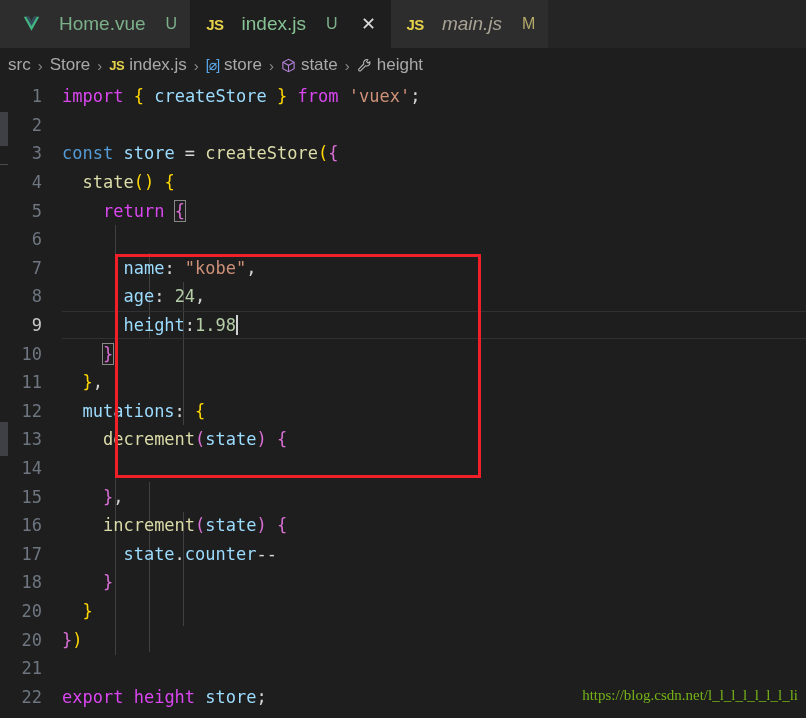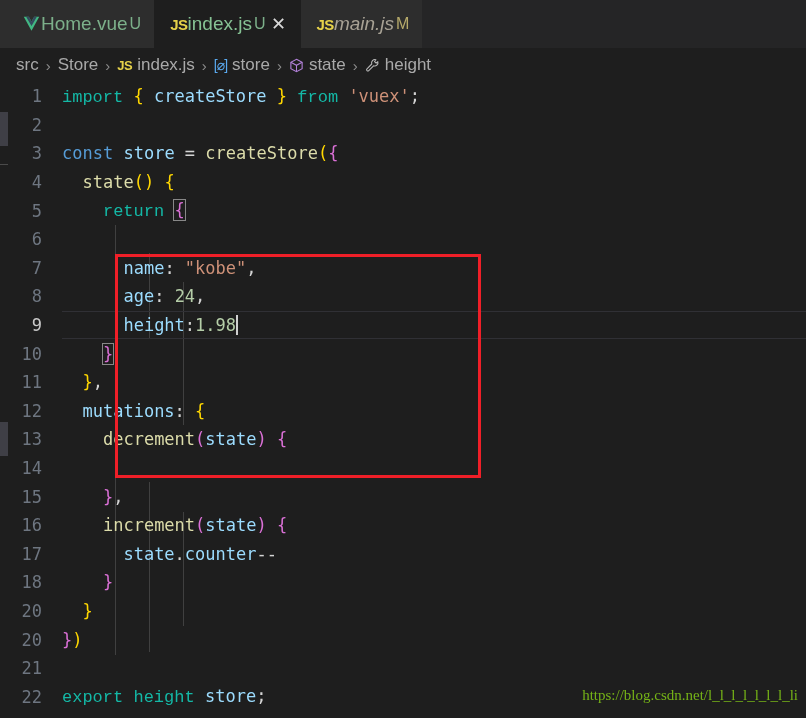--- a/index.html
+++ b/index.html
@@ -10,21 +10,21 @@
     overflow: hidden;
   }
   #app { position: relative; width: 806px; height: 718px; background: #1e1e1e; }
 
   
   .tabbar {
     position: absolute; left: 0; top: 0; width: 806px; height: 48px;
     background: #252526; display: flex; align-items: stretch;
   }
   .tab {
-    display: flex; align-items: center; gap: 0;
+    display: flex; align-items: center; gap: 18px;
     padding: 0 13px 0 16px; height: 48px;
     background: #2d2d2d; color: #8a9a8c;
     font-size: 19px; white-space: nowrap; position: relative;
   }
   .tab.active { background: #1e1e1e; }
   .tab.first { padding-left: 22px; }
   .tab-icon-vue {
     width: 19px; height: 17px; position: relative; flex: none; display: block;
   }
   .tab-icon-js {
@@ -38,21 +38,21 @@
   .tab-badge.mod { color: #b5a96a; }
   .tab-close {
     color: #d8d8d8; font-size: 18px; margin-left: 4px;
     width: 18px; text-align: center; line-height: 1;
   }
 
   
   .breadcrumb {
     position: absolute; left: 0; top: 48px; width: 806px; height: 34px;
     display: flex; align-items: center; gap: 0;
-    padding-left: 16px; font-size: 17px; color: #a9a9a9;
+    padding-left: 8px; font-size: 17px; color: #a9a9a9;
     background: #1e1e1e;
   }
   .crumb { display: flex; align-items: center; gap: 5px; }
   .crumb-text { color: #a9a9a9; }
   .crumb-sep { color: #8c8c8c; padding: 0 7px; font-size: 15px; }
   .ic-js {
     font-size: 13px; font-weight: bold; color: #e6d24a;
     letter-spacing: -0.5px;
   }
   .ic-var {
@@ -91,21 +91,21 @@
     font-family: "DejaVu Sans Mono", monospace;
   }
   .line.active .lineno { color: #c9c9c9; }
   .linetext {
     white-space: pre; position: relative; flex: 1;
     font-family: "DejaVu Sans Mono", monospace; font-size: 17px;
     letter-spacing: 0px;
   }
 
   
-  .t-kw   { color: #14b8a6; font-family: Liberation Mono, monospace; }   
+  .t-kw   { color: #d946ef; }   
   .t-key  { color: #569cd6; }   
   .t-id   { color: #9cdcfe; }   
   .t-fn   { color: #dcdcaa; }   
   .t-str  { color: #ce9178; }   
   .t-num  { color: #b5cea8; }   
   .t-pun  { color: #d4d4d4; }   
   .t-br1  { color: #ffd700; }
   .t-br2  { color: #da70d6; }
 
   .bracket-box {

